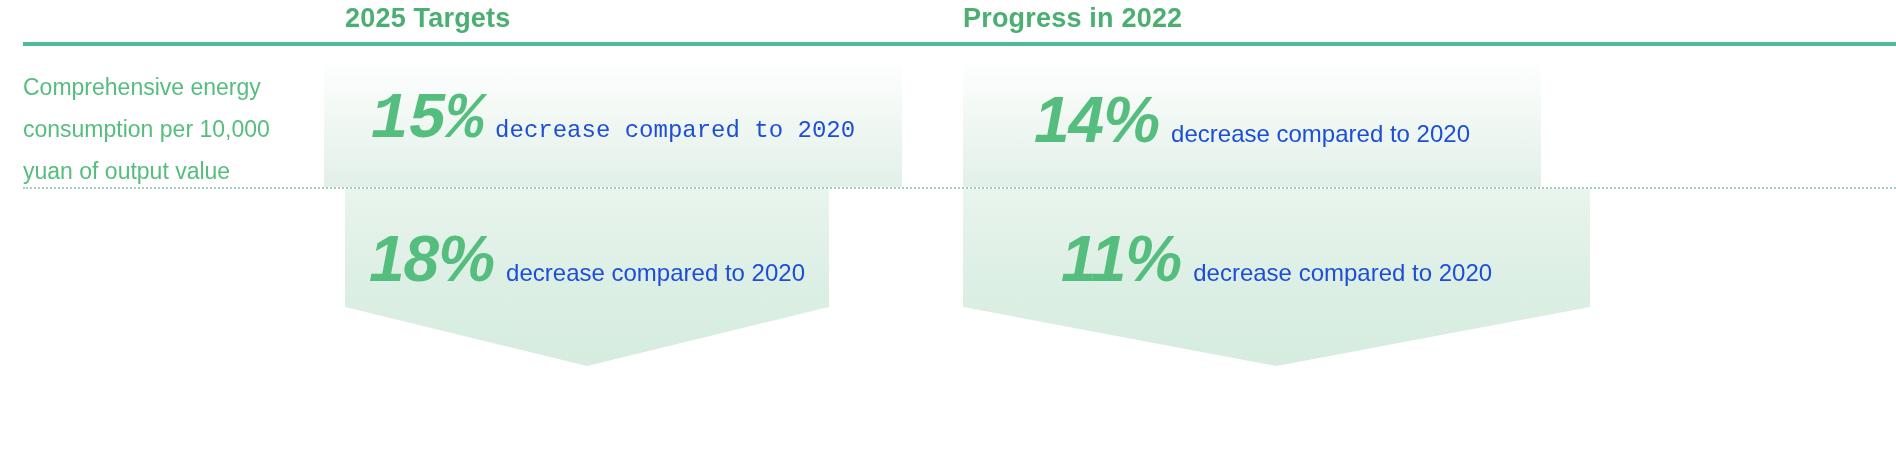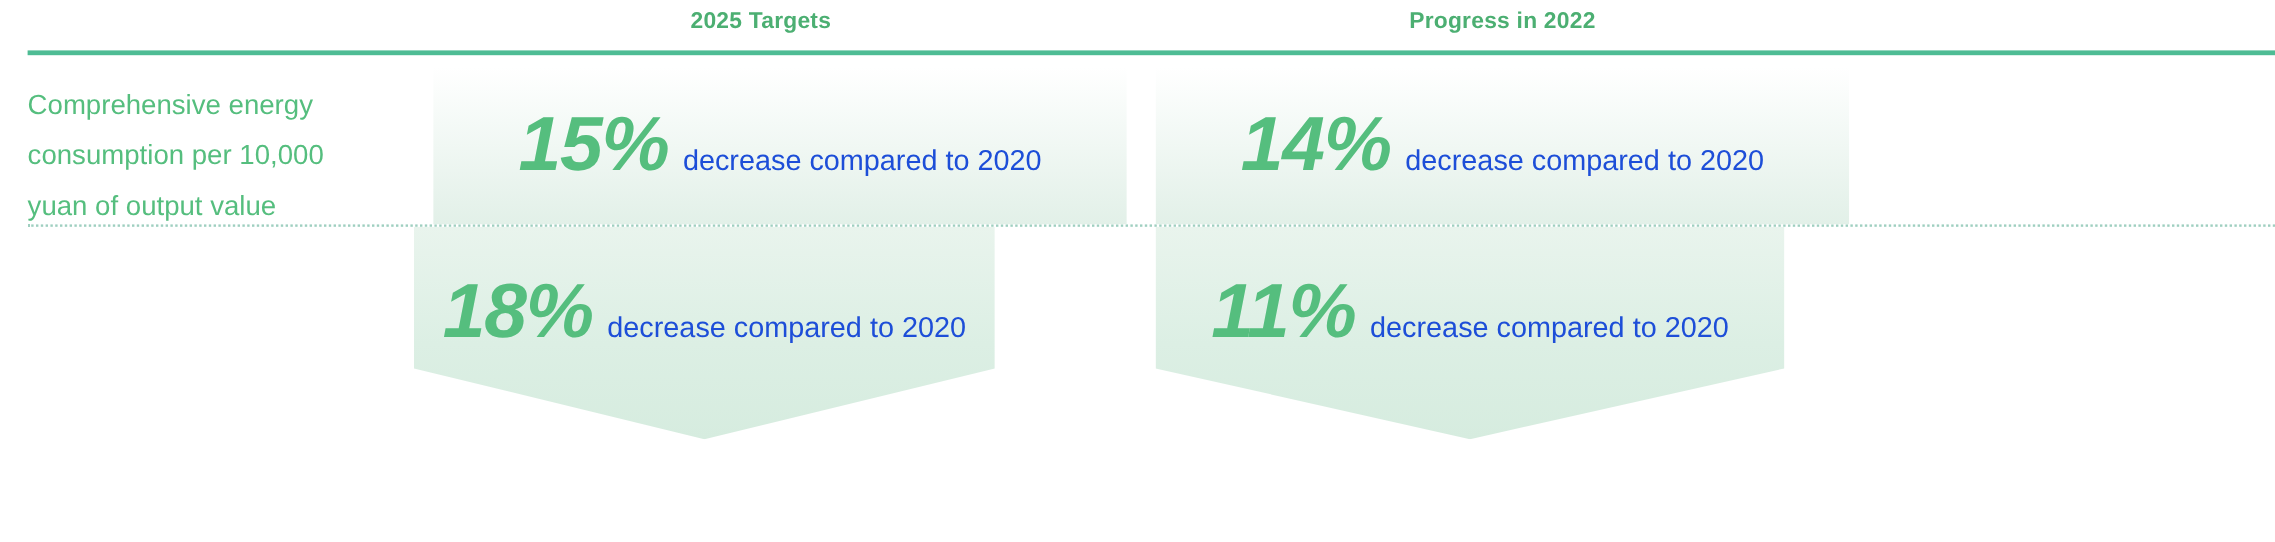--- a/index.html
+++ b/index.html
@@ -18,22 +18,22 @@
     background: #ffffff;
     overflow: hidden;
   }
 
   
   .col-header {
     position: absolute;
     top: 0px;
     height: 36px;
     line-height: 36px;
-    text-align: center;
-    font-size: 19px;
+    text-align: left;
+    font-size: 27px;
     font-weight: bold;
     color: #4CAF72;
     letter-spacing: 0.2px;
     white-space: nowrap;
   }
   #header-targets   { left: 345px; width: 578px; }
   #header-progress  { left: 963px; width: 578px; }
 
   
   #top-rule {
@@ -87,25 +87,25 @@
     top: 0;
     width: 100%;
     height: 100%;
     display: flex;
     align-items: flex-start;
     justify-content: center;
     white-space: nowrap;
   }
 
   
-  #panel-0-0 { left: 361px; top: 56px; width: 578px; height: 131px; }
+  #panel-0-0 { left: 324px; top: 56px; width: 578px; height: 131px; font-family: Liberation Mono, monospace; }
   #panel-0-1 { left: 963px; top: 56px; width: 578px; height: 131px; }
   
   #panel-1-0 { left: 345px; top: 189px; width: 484px; height: 177px; }
-  #panel-1-1 { left: 963px; top: 189px; width: 524px; height: 177px; }
+  #panel-1-1 { left: 963px; top: 189px; width: 627px; height: 177px; }
 
   .panel-0-0 .panel-content,
   .panel-0-1 .panel-content { padding-top: 32px; }
   .panel-1-0 .panel-content,
   .panel-1-1 .panel-content { padding-top: 38px; }
 
   .metric-line {
     display: flex;
     align-items: baseline;
   }

